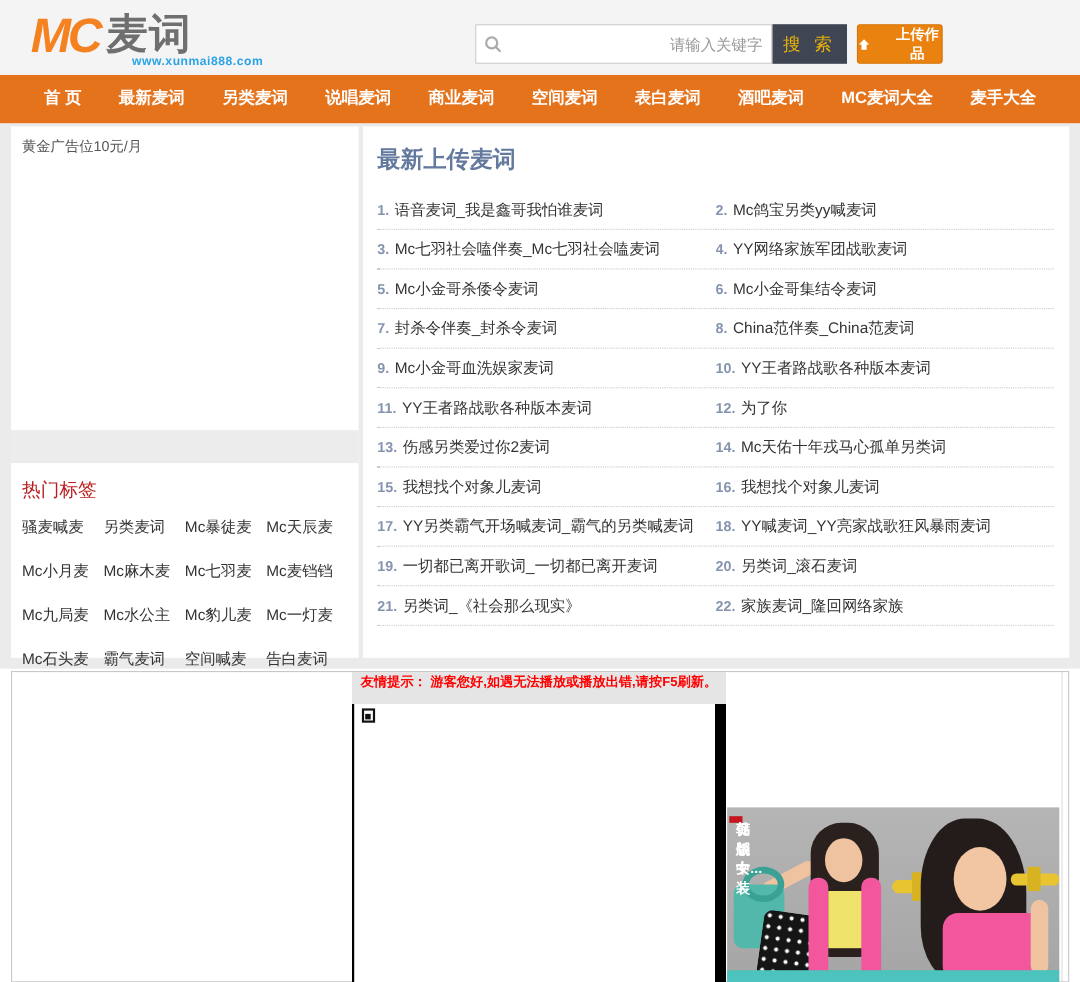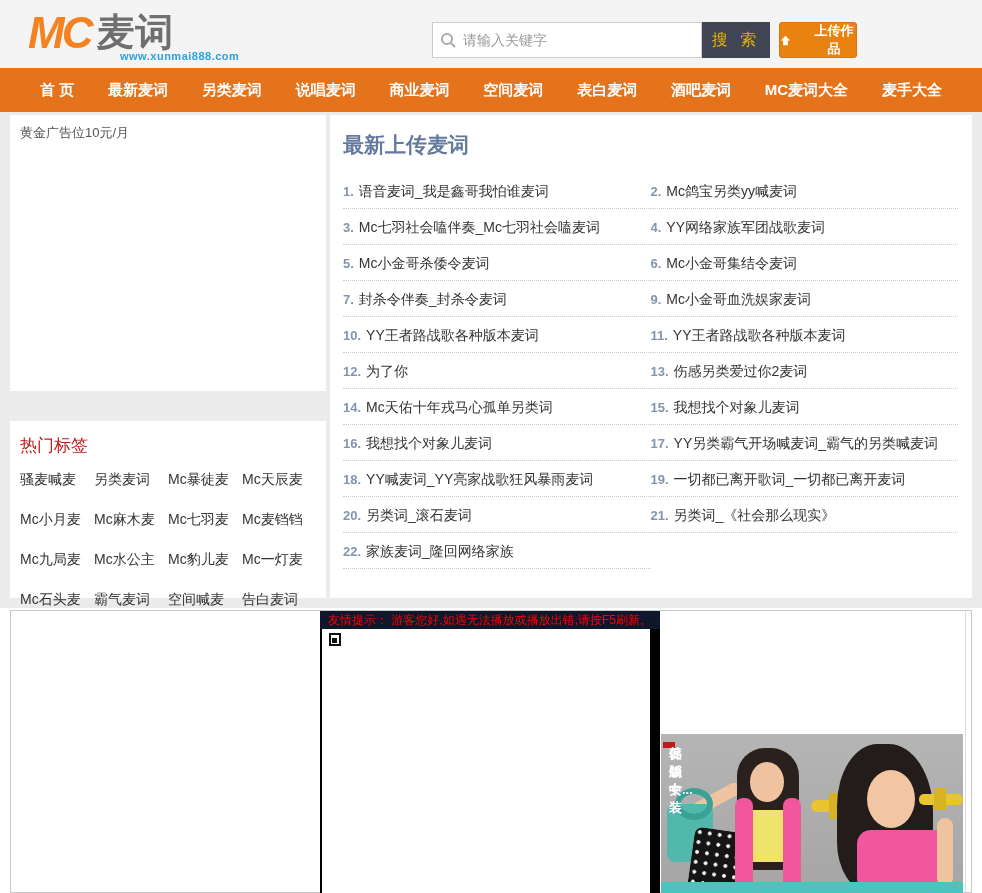--- a/index.html
+++ b/index.html
@@ -14,21 +14,21 @@
   .logo { position:absolute; left:28px; top:8px; width:200px; height:54px; cursor:pointer; }
   .logo-mc { font-style:italic; font-weight:900; font-size:44px; color:#f58220;
     letter-spacing:-3px; line-height:50px; }
   .logo-name { font-weight:bold; font-size:38px; color:#6f6f6f; letter-spacing:1px;
     vertical-align:top; line-height:48px; margin-left:6px; }
   .logo-url { position:absolute; left:92px; bottom:0; font-size:11px; font-weight:bold;
     color:#29a3e6; letter-spacing:.5px; }
   .search-wrap { position:absolute; left:432px; top:22px; height:36px; display:flex; }
   .search-box { position:relative; width:270px; height:36px; }
   .search-box input { width:100%; height:100%; border:1px solid #ccc; background:#fff;
-    padding:0 8px 0 30px; font-size:14px; color:#333; outline:none; }
+    padding:0 8px 0 30px; font-size:14px; color:#333; outline:none;text-align:right; }
   .search-box input::placeholder { color:#999; }
   .mag-icon { position:absolute; left:8px; top:10px; width:16px; height:16px; }
   .search-btn { width:68px; height:36px; background:#3f4553; color:#eab308; border:none;
     font-size:16px; letter-spacing:4px; cursor:pointer; font-family:inherit; }
   .upload-btn { position:absolute; left:779px; top:22px; width:78px; height:36px;
     background:#e9820f; border:1px solid #d8760a; border-radius:3px; color:#fff;
     font-size:13px; font-weight:bold; cursor:pointer; display:flex; align-items:center;
     justify-content:center; gap:21px; font-family:inherit; }
 
   
@@ -56,21 +56,21 @@
   .song .num { color:#8494ae; font-weight:bold; font-size:13px; margin-right:5px; }
   .song .title { color:#333; font-size:14px; }
 
   
   .page-bottom { background:#fff; height:285px; position:relative; }
   .bottom-box { position:absolute; left:10px; top:2px; width:962px; height:283px;
     background:#fff; border:1px solid #c8c8c8; }
   .inner-line { position:absolute; right:5px; top:0; bottom:0; width:1px; background:#ddd; }
 
   .player { position:absolute; left:309px; top:0; width:340px; height:283px; }
-  .player-bar { height:18px; background:#0f172a; color:#f00; font-size:12px; font-weight:normal;
+  .player-bar { height:29px; background:#e5e5e5; color:#f00; font-size:12px; font-weight:bold;
     text-align:center; line-height:19px; white-space:nowrap; overflow:hidden; }
   .player-body { height:264px; background:#fff; border-left:2px solid #000;
     border-right:10px solid #000; position:relative; }
   .broken-icon { position:absolute; left:7px; top:4px; width:12px; height:13px;
     border:2px solid #111; background:#fff; }
   .broken-icon::after { content:""; position:absolute; left:1px; bottom:1px;
     width:5px; height:5px; background:#111; }
 
   
   .ad { position:absolute; left:650px; top:123px; width:302px; height:160px;
@@ -178,20 +178,21 @@
     <div class="main">
       <div class="main-heading">最新上传麦词</div>
       <div class="song-list">
         <div class="song"><span class="num">1.</span><span class="title">语音麦词_我是鑫哥我怕谁麦词</span></div>
         <div class="song"><span class="num">2.</span><span class="title">Mc鸽宝另类yy喊麦词</span></div>
         <div class="song"><span class="num">3.</span><span class="title">Mc七羽社会嗑伴奏_Mc七羽社会嗑麦词</span></div>
         <div class="song"><span class="num">4.</span><span class="title">YY网络家族军团战歌麦词</span></div>
         <div class="song"><span class="num">5.</span><span class="title">Mc小金哥杀倭令麦词</span></div>
         <div class="song"><span class="num">6.</span><span class="title">Mc小金哥集结令麦词</span></div>
         <div class="song"><span class="num">7.</span><span class="title">封杀令伴奏_封杀令麦词</span></div>
+        <div class="song"><span class="num">8.</span><span class="title">China范伴奏_China范麦词</span></div>
         <div class="song"><span class="num">9.</span><span class="title">Mc小金哥血洗娱家麦词</span></div>
         <div class="song"><span class="num">10.</span><span class="title">YY王者路战歌各种版本麦词</span></div>
         <div class="song"><span class="num">11.</span><span class="title">YY王者路战歌各种版本麦词</span></div>
         <div class="song"><span class="num">12.</span><span class="title">为了你</span></div>
         <div class="song"><span class="num">13.</span><span class="title">伤感另类爱过你2麦词</span></div>
         <div class="song"><span class="num">14.</span><span class="title">Mc天佑十年戎马心孤单另类词</span></div>
         <div class="song"><span class="num">15.</span><span class="title">我想找个对象儿麦词</span></div>
         <div class="song"><span class="num">16.</span><span class="title">我想找个对象儿麦词</span></div>
         <div class="song"><span class="num">17.</span><span class="title">YY另类霸气开场喊麦词_霸气的另类喊麦词</span></div>
         <div class="song"><span class="num">18.</span><span class="title">YY喊麦词_YY亮家战歌狂风暴雨麦词</span></div>

